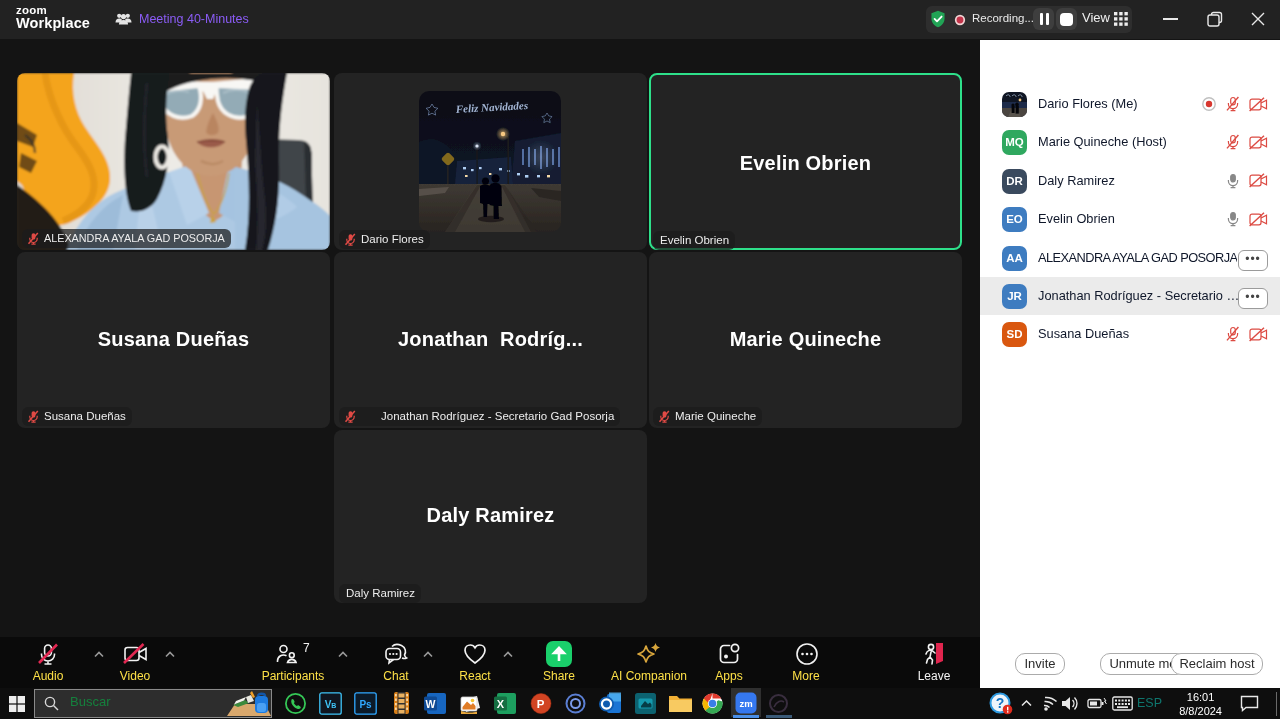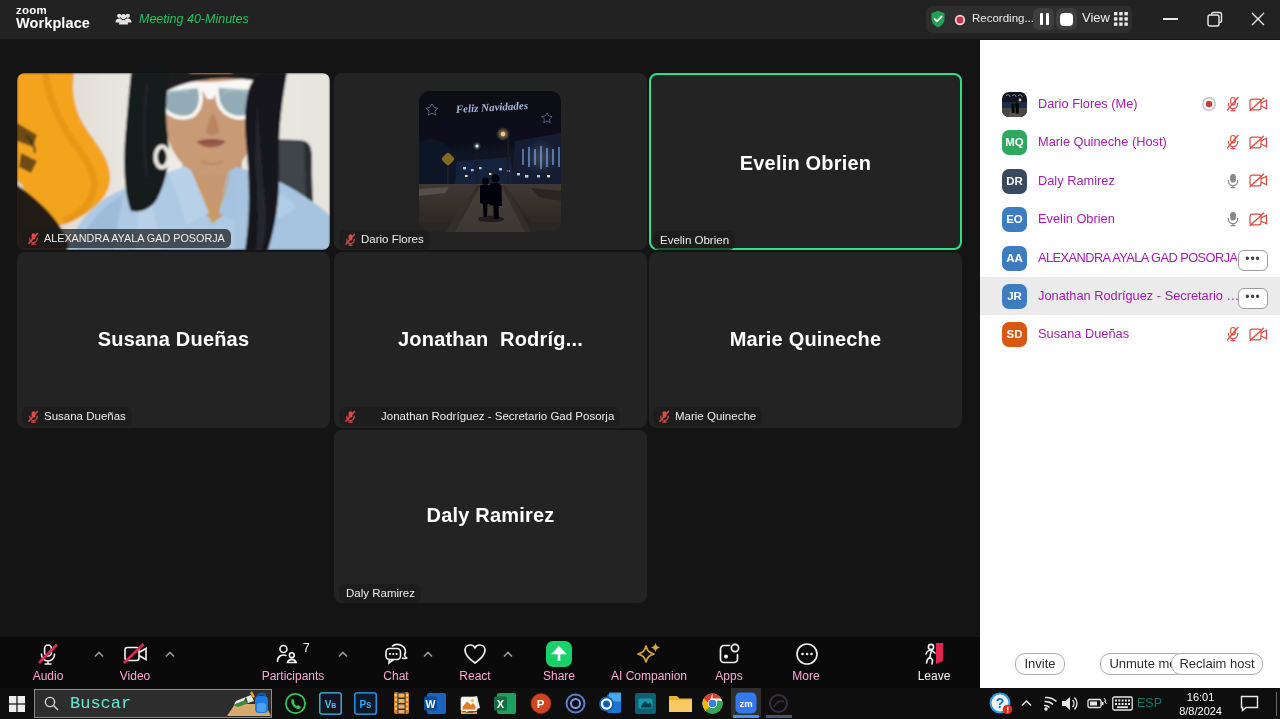--- a/index.html
+++ b/index.html
@@ -4,54 +4,54 @@
 <style>
   html,body{margin:0;padding:0;background:#000;}
   #screen{position:relative;width:1280px;height:719px;overflow:hidden;
     font-family:"Liberation Sans",sans-serif;background:#141414;}
   .abs{position:absolute;}
   
   #titlebar{position:absolute;left:0;top:0;width:1280px;height:39px;background:#222222;}
   #zlogo1{position:absolute;left:16px;top:4px;color:#fff;font-size:11.5px;font-weight:bold;letter-spacing:.2px;}
   #zlogo2{position:absolute;left:16px;top:15px;color:#fff;font-size:14.5px;font-weight:bold;letter-spacing:.1px;}
   #tabicon{position:absolute;left:115px;top:11px;}
-  #tabtext{position:absolute;left:139px;top:12px;color:#22c55e;font-size:12.5px;font-style:italic;}
+  #tabtext{position:absolute;left:139px;top:12px;color:#8b5cf6;font-size:12.5px;}
   #recpill{position:absolute;left:926px;top:6px;width:206px;height:27px;background:#2e2e2e;border-radius:6px;}
   #rectext{position:absolute;left:972px;top:12px;color:#e9e9e9;font-size:11.5px;}
   #viewtext{position:absolute;left:1082px;top:10px;color:#f0f0f0;font-size:13px;}
   
   .tile{position:absolute;background:#232323;border-radius:8px;}
   .bigname{position:absolute;left:0;right:0;text-align:center;color:#fff;
     font-size:20px;font-weight:bold;letter-spacing:.2px;line-height:23px;}
   .chip{position:absolute;display:flex;align-items:center;gap:4px;
     background:rgba(28,28,28,0.72);border-radius:6px;padding:2px 6px 3px 5px;
     color:#ededed;font-size:11.5px;white-space:nowrap;line-height:14px;}
   .chip.noicon{padding-left:7px;}
   
   #toolbar{position:absolute;left:0;top:637px;width:980px;height:51px;background:#0a0a0a;}
-  .tlabel{position:absolute;top:32px;left:0;right:0;text-align:center;color:#f9a8d4;font-size:12px;}
+  .tlabel{position:absolute;top:32px;left:0;right:0;text-align:center;color:#fde047;font-size:12px;}
   
   #panel{position:absolute;left:980px;top:40px;width:300px;height:648px;background:#fff;}
   #phead{position:absolute;left:0;top:0;width:300px;height:39px;background:#f2f3f5;}
   #ptitle{position:absolute;left:0;top:11px;width:250px;text-align:center;color:#1d1d28;
     font-size:14.5px;font-weight:bold;}
   .prow{position:absolute;left:0;width:300px;height:38px;}
   .prow.hl{background:#ebebeb;}
   .pavatar{position:absolute;left:22px;top:7px;width:25px;height:25px;border-radius:7px;
     color:#fff;font-size:11.5px;font-weight:bold;text-align:center;line-height:25px;}
-  .pname{position:absolute;left:58px;top:11px;font-size:12.8px;color:#a21caf;white-space:nowrap;
+  .pname{position:absolute;left:58px;top:11px;font-size:12.8px;color:#0f172a;white-space:nowrap;
     max-width:170px;overflow:hidden;text-overflow:ellipsis;}
   .picons{position:absolute;right:12px;top:11px;display:flex;gap:8px;align-items:center;}
   .pbtn{position:absolute;bottom:13px;height:20px;border:1px solid #ababab;border-radius:10px;
     background:#fff;color:#2b2b2b;font-size:13px;text-align:center;line-height:20px;}
   
   #taskbar{position:absolute;left:0;top:688px;width:1280px;height:31px;background:#0e0e0e;}
   #searchbox{position:absolute;left:34px;top:1px;width:238px;height:29px;background:#2d2d2d;
     border:1px solid #8a8a8a;box-sizing:border-box;}
-  #buscar{position:absolute;left:70px;top:6px;color:#5eead4;font-size:17px;font-family:Liberation Mono, monospace;}
+  #buscar{position:absolute;left:70px;top:6px;color:#15803d;font-size:13px;}
   #clock{position:absolute;right:58px;top:2px;text-align:center;color:#fff;font-size:11px;line-height:14px;}
 </style>
 </head>
 <body>
 <div id="screen">
   <div id="titlebar">
     <div id="zlogo1">zoom</div>
     <div id="zlogo2">Workplace</div>
     <svg id="tabicon" width="17" height="16" viewBox="0 0 17 16">
       <circle cx="4.2" cy="4.8" r="2.1" fill="#e4e4e4"></circle>

